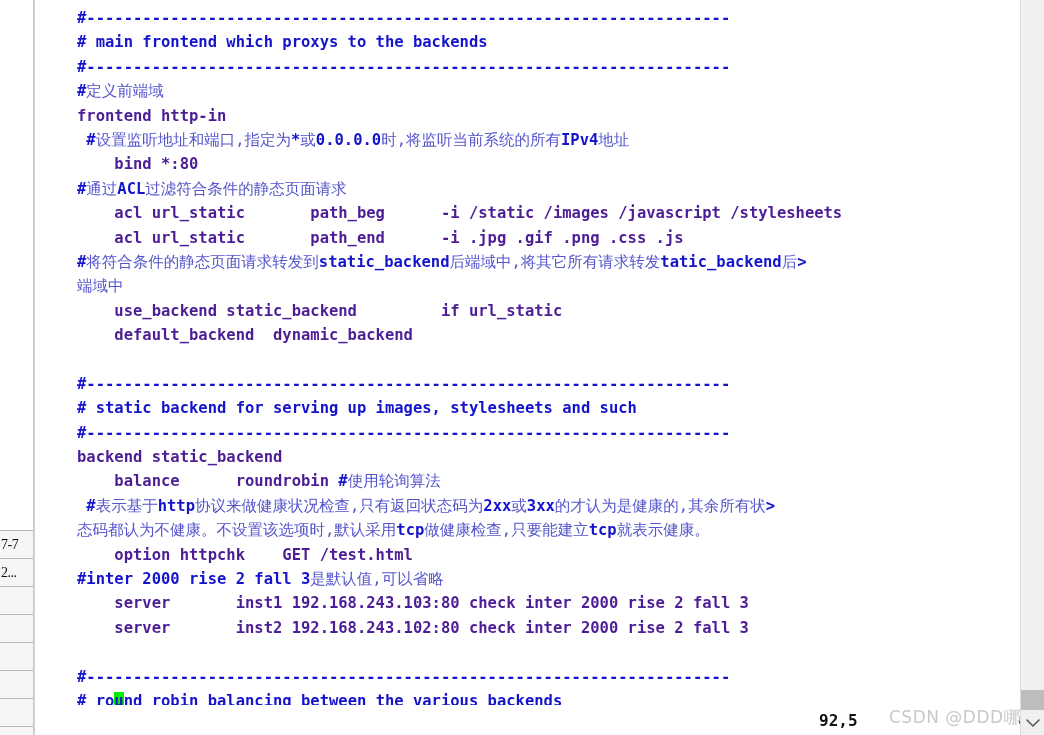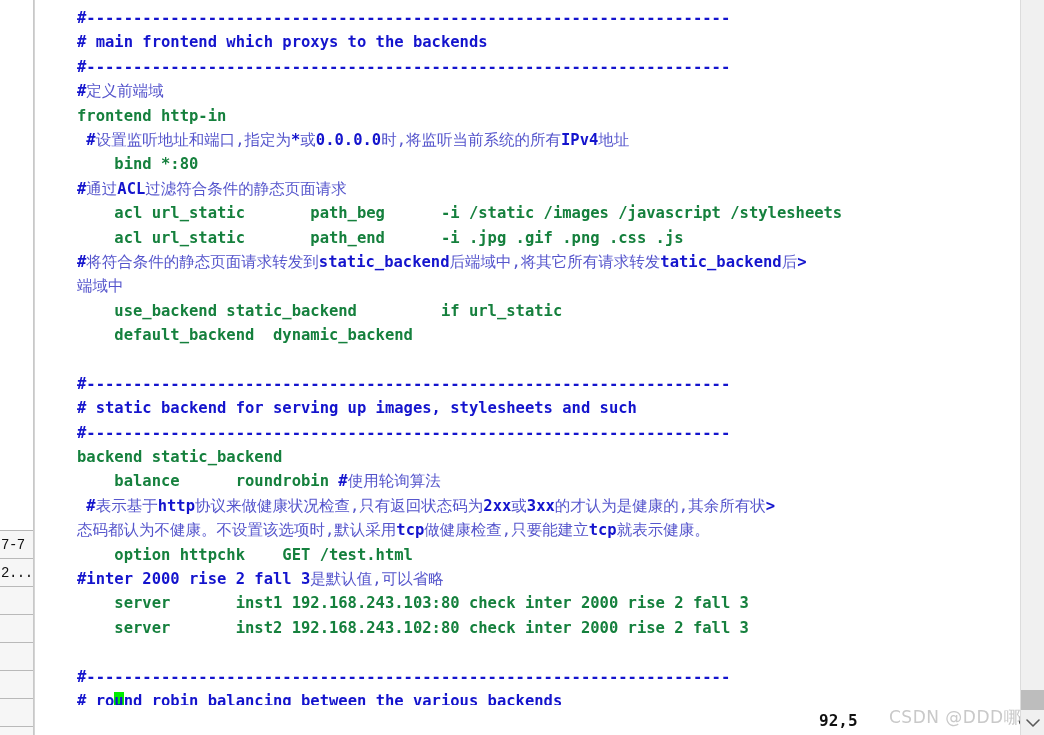--- a/index.html
+++ b/index.html
@@ -21,21 +21,21 @@
   }
   #sidebar-top { height:531px; background:#ffffff; border-bottom:1px solid #b6b6b6; }
   .side-row {
     height:28px;
     border-bottom:1px solid #b9b9b9;
     background:#f6f6f6;
     display:flex; align-items:center;
     padding-left:1px;
     overflow:hidden;
     white-space:nowrap;
-    font-family:Liberation Mono, monospace;
+    font-family:Liberation Serif, serif;
     font-size:14px;
     color:#111111;
     letter-spacing:-0.5px;
   }
   .side-row.blank { color:transparent; }
 
   
   #editor-col {
     flex:1 1 auto;
     position:relative;
@@ -54,21 +54,21 @@
     line-height:24.4px;
     white-space:pre;
     color:#111111;
     letter-spacing:0px;
     overflow:hidden;
   }
   .ln { height:24.4px; white-space:pre; }
   .cmt  { color:#1414cd; font-weight:bold; }
   .cn   { color:#5555cc;margin-top:16px; }
   .cn-b { color:#1414cd; font-weight:bold; }
-  .code { color:#15803d; font-weight:bold; }
+  .code { color:#4c1d95; font-weight:bold; }
   .cont { color:#1414cd; font-weight:bold; }
   .cursor { background:#00ee00; color:#1414cd; font-weight:bold; }
 
   
   #statusline {
     position:absolute;
     left:0; right:0; bottom:0;
     height:30px;
     display:flex;
     align-items:center;

